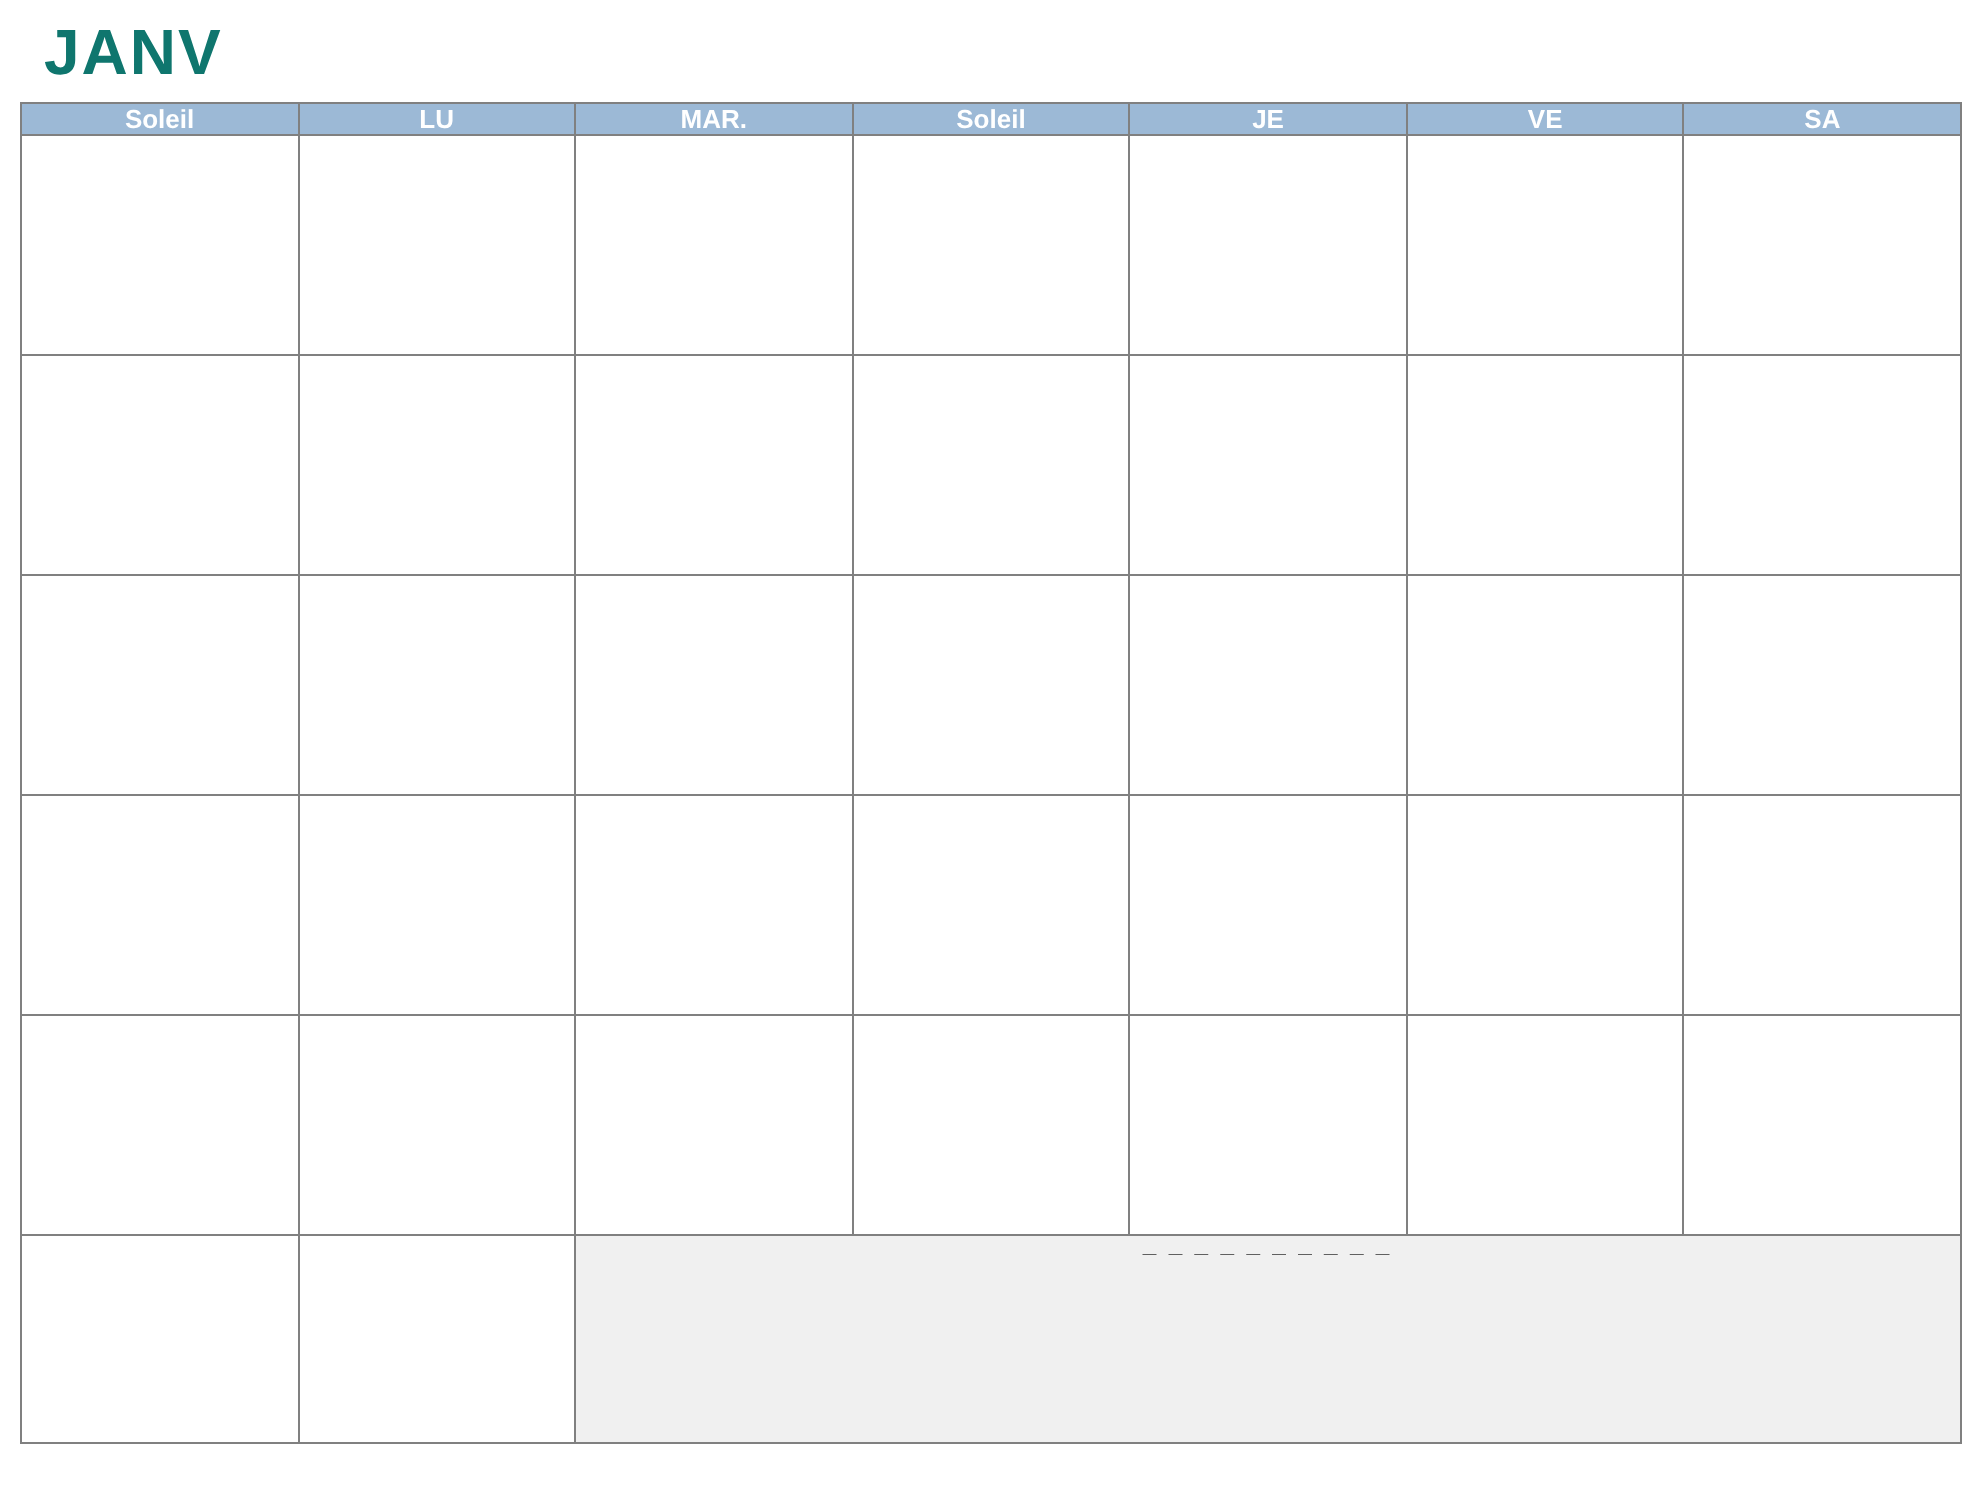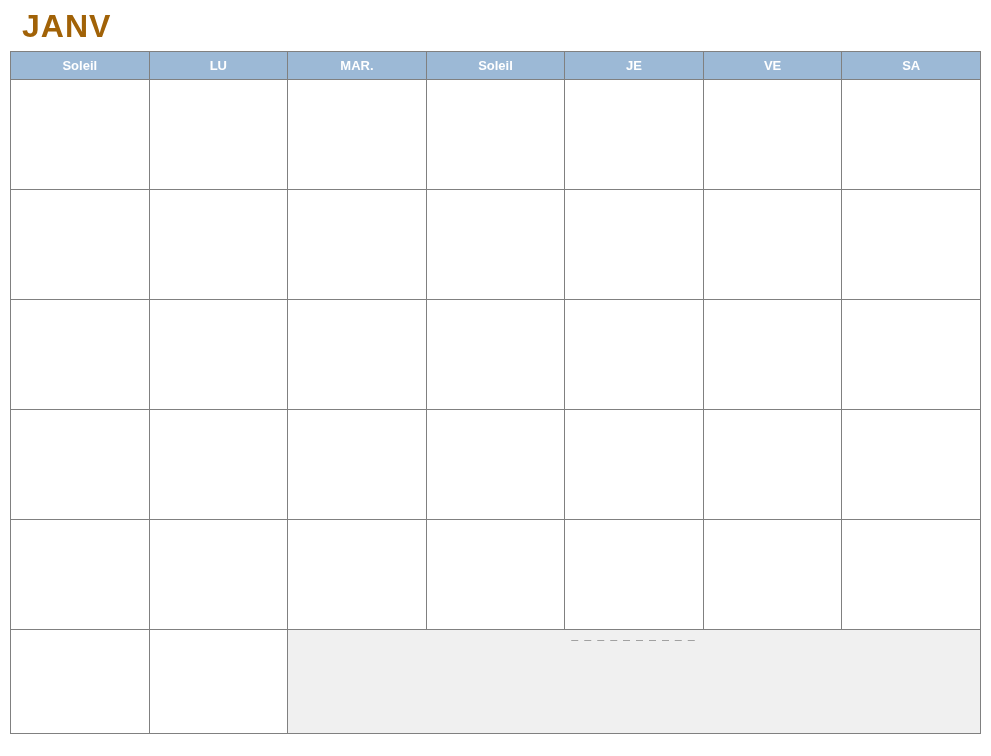--- a/index.html
+++ b/index.html
@@ -4,39 +4,39 @@
 <style>
   * { box-sizing: border-box; }
   body {
     margin: 0;
     padding: 0;
     background: #ffffff;
     font-family: Arial, Helvetica, sans-serif;
     width: 991px;
   }
   .month-title {
-    color: #a16207;
+    color: #0f766e;
     font-size: 32px;
     font-weight: bold;
     letter-spacing: 1px;
     margin: 8px 0 6px 22px;
   }
   .calendar {
     margin: 0 10px 10px 10px;
     border-collapse: collapse;
     table-layout: fixed;
     width: 971px;
   }
   .calendar th {
     background: #9cb9d6;
     color: #ffffff;
     font-weight: bold;
     font-size: 13px;
     text-align: center;
-    height: 28px;
+    height: 16px;
     border: 1px solid #808080;
     padding: 0;
   }
   .calendar td {
     border: 1px solid #808080;
     height: 110px;
     vertical-align: top;
     background: #ffffff;
     padding: 0;
   }

